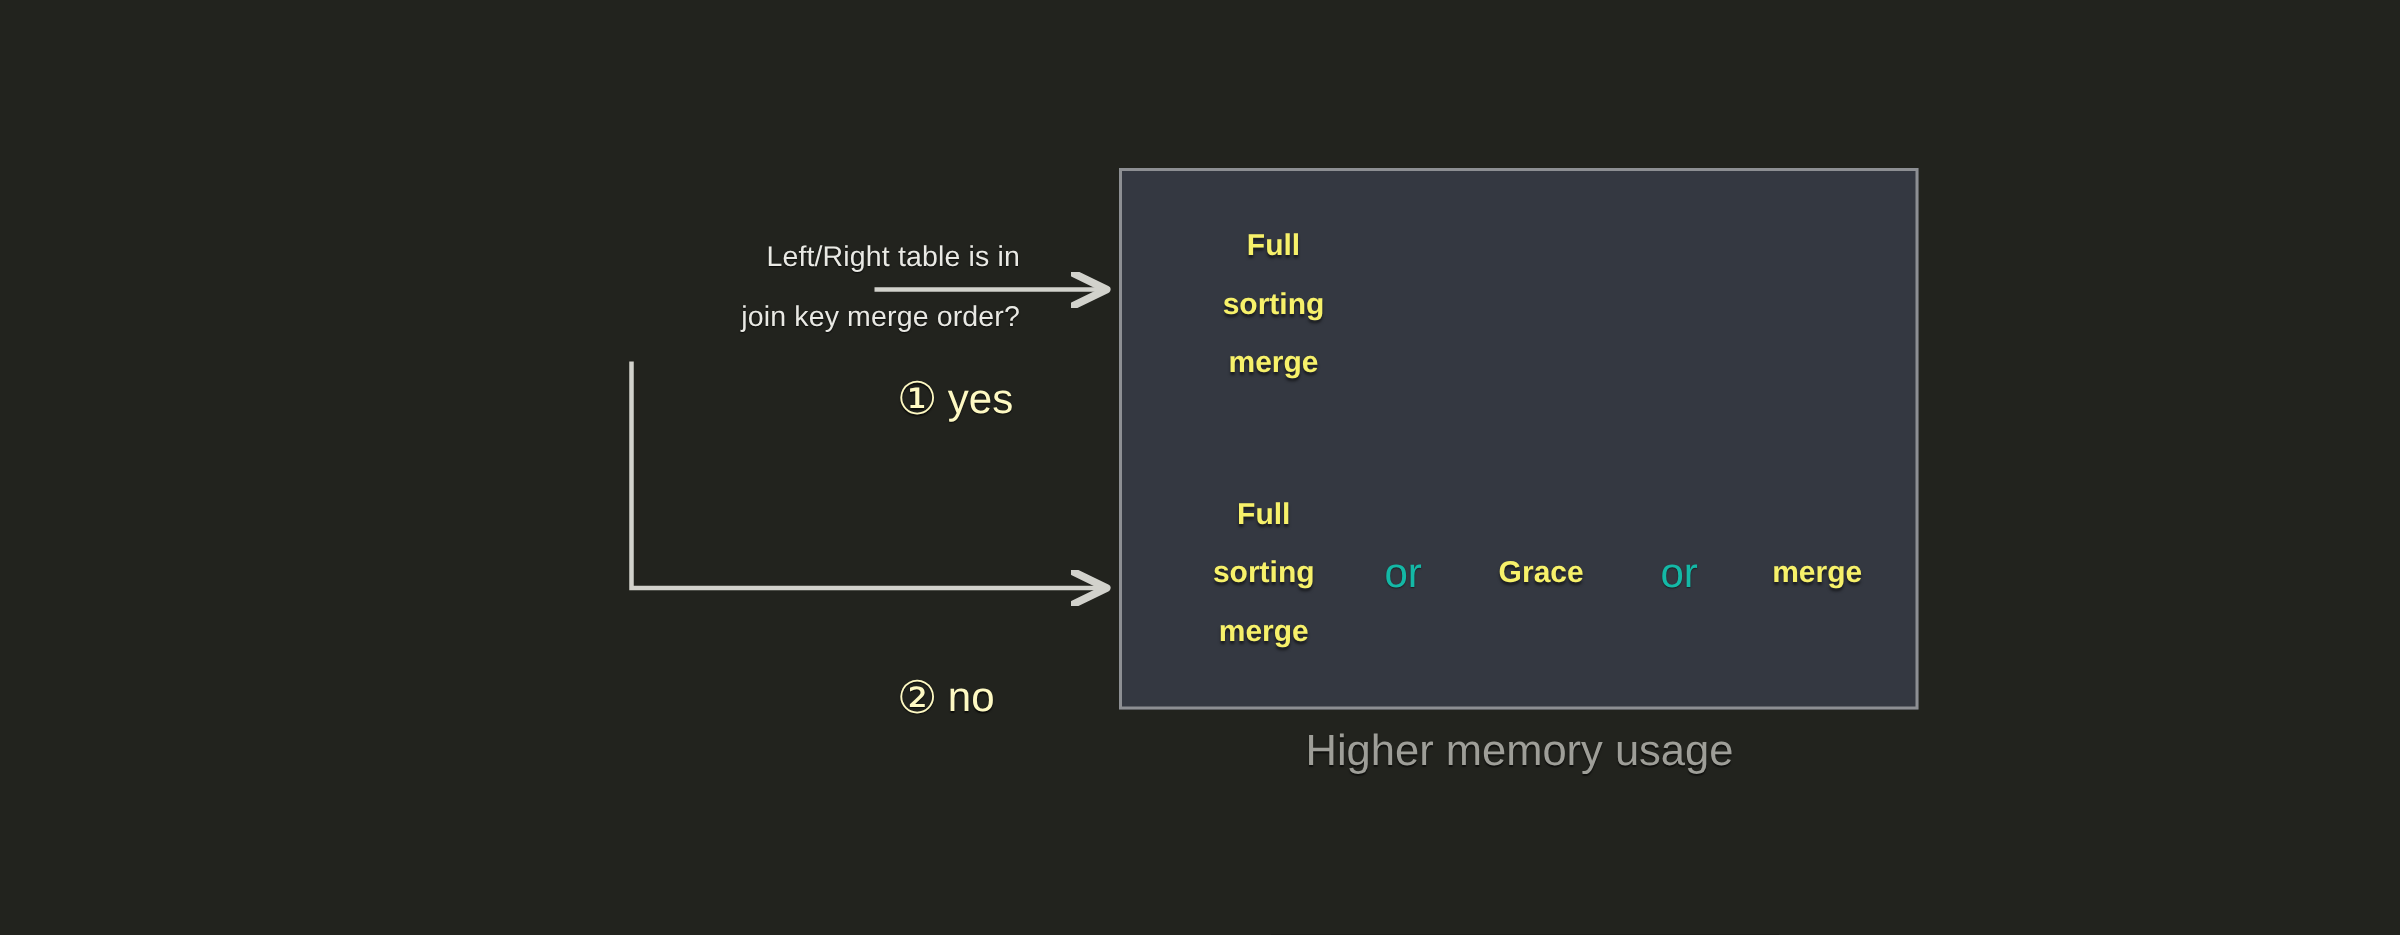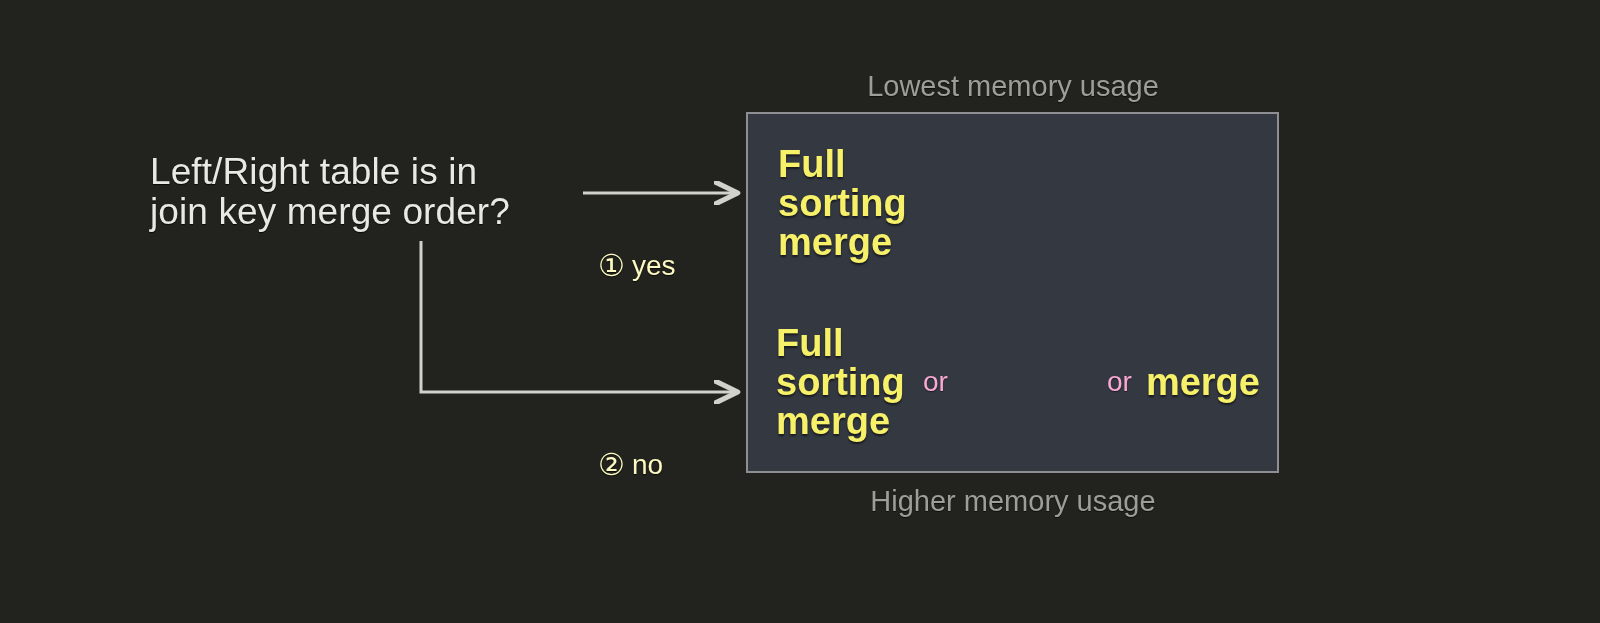--- a/index.html
+++ b/index.html
@@ -17,23 +17,23 @@
     background: #22231e;
     overflow: hidden;
   }
 
   
   .question {
     position: absolute;
     left: 150px;
     top: 152px;
     width: 530px;
-    text-align: left;
+    text-align: right;
     color: #e9e9e4;
-    font-size: 37px;
+    font-size: 19px;
     line-height: 40px;
     letter-spacing: 0.1px;
     text-shadow: 0 1px 1px rgba(0,0,0,0.75);
     white-space: nowrap;
   }
   .question > div { display: block; }
 
   
   #connectors {
     position: absolute;
@@ -97,30 +97,30 @@
     align-items: center;
     box-sizing: border-box;
     width: 100%;
   }
   #row-sorted   { height: 180px; padding-left: 6px; }
   #row-unsorted { height: 178px; padding-left: 6px; }
 
   .option {
     color: #f7f16a;
     font-weight: bold;
-    font-size: 38px;
+    font-size: 20px;
     line-height: 39px;
-    text-align: left;
+    text-align: center;
     text-shadow: 0 2px 2px rgba(0,0,0,0.55);
     white-space: nowrap;
   }
   .option > div { display: block; }
 
   .or-sep {
-    color: #f9a8d4;
+    color: #14b8a6;
     font-size: 28px;
     font-weight: normal;
     padding: 0 14px;
     text-shadow: 0 1px 1px rgba(0,0,0,0.5);
   }
 
   
   #opt-sorted-only   { width: 142px; margin-left: 24px; }
   #opt-full-merge    { width: 142px; margin-left: 22px; }
   #opt-grace-hash    { width: 140px; }
@@ -148,41 +148,41 @@
     <path d="M421,241 L421,392 L736,392" fill="none" stroke="#d2d2cc" stroke-width="3" stroke-linecap="butt" stroke-linejoin="miter" marker-end="url(#arrowhead)"></path>
   </svg>
 
   <div id="branch-yes" class="branch-label">
     <span class="marker">①</span><span>yes</span>
   </div>
   <div id="branch-no" class="branch-label">
     <span class="marker">②</span><span>no</span>
   </div>
 
-  <div id="caption-top" class="memory-caption">Lowest memory usage</div>
   <div id="caption-bottom" class="memory-caption">Higher memory usage</div>
 
   <div id="strategy-box">
 
     <div id="row-sorted" class="option-row">
       <div id="opt-sorted-only" class="option">
         <div>Full</div>
         <div>sorting</div>
         <div>merge</div>
       </div>
     </div>
 
     <div id="row-unsorted" class="option-row">
       <div id="opt-full-merge" class="option">
         <div>Full</div>
         <div>sorting</div>
         <div>merge</div>
       </div>
       <span class="or-sep">or</span>
       <div id="opt-grace-hash" class="option">
+        <div>Grace</div>
       </div>
       <span class="or-sep">or</span>
       <div id="opt-partial-merge" class="option">
         <div>merge</div>
       </div>
     </div>
 
   </div>
 
 </div>

